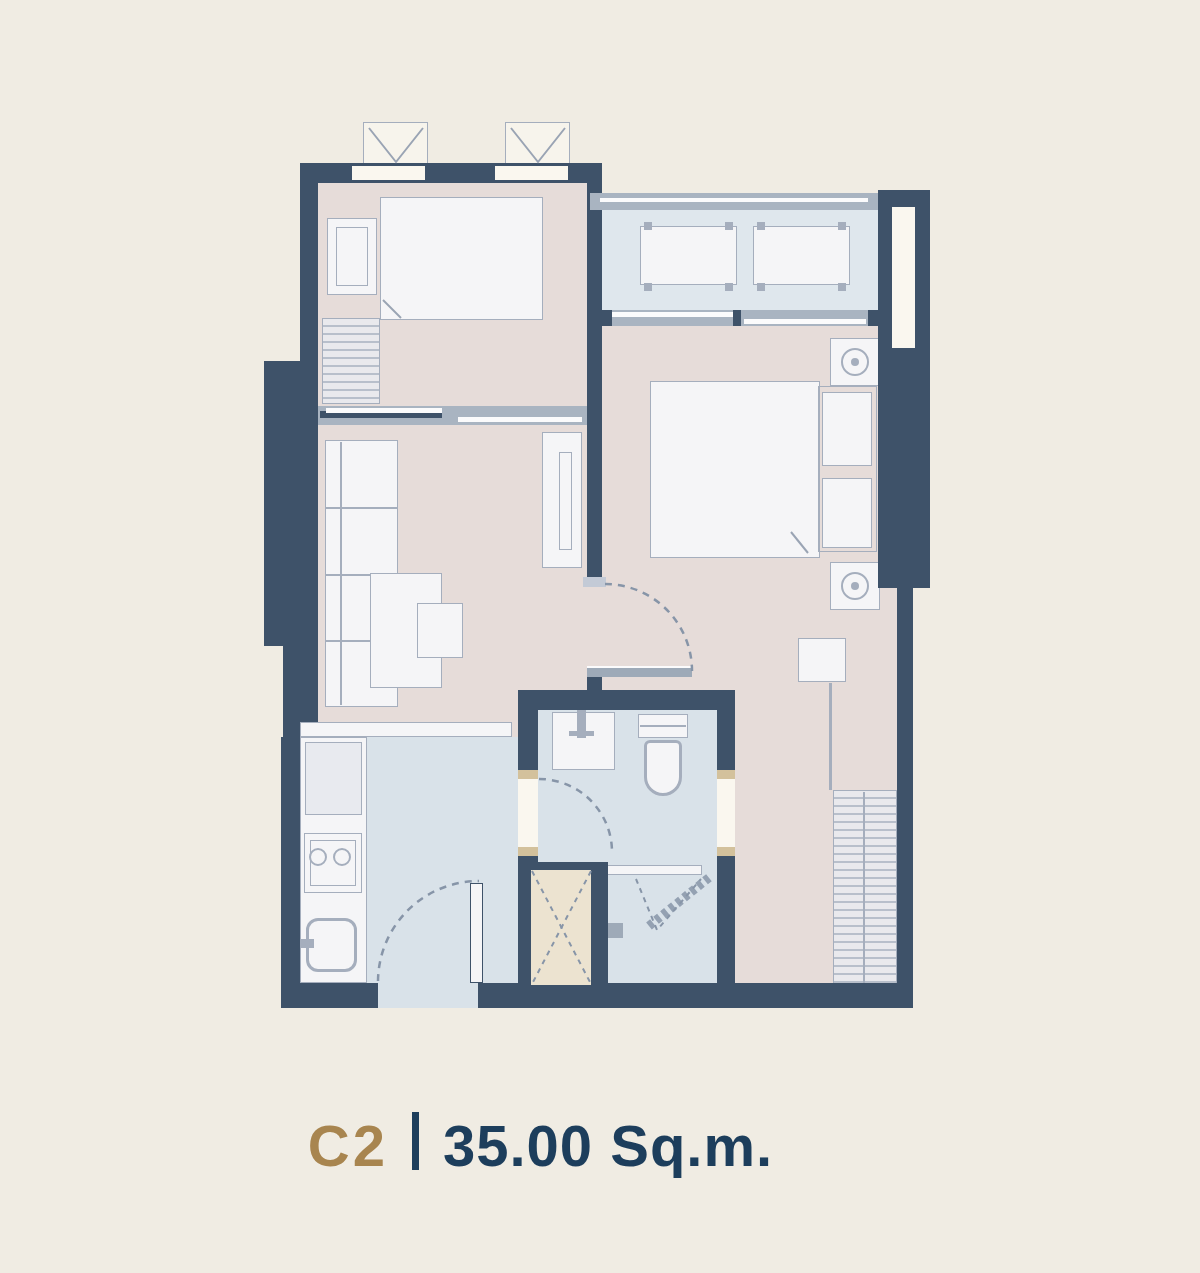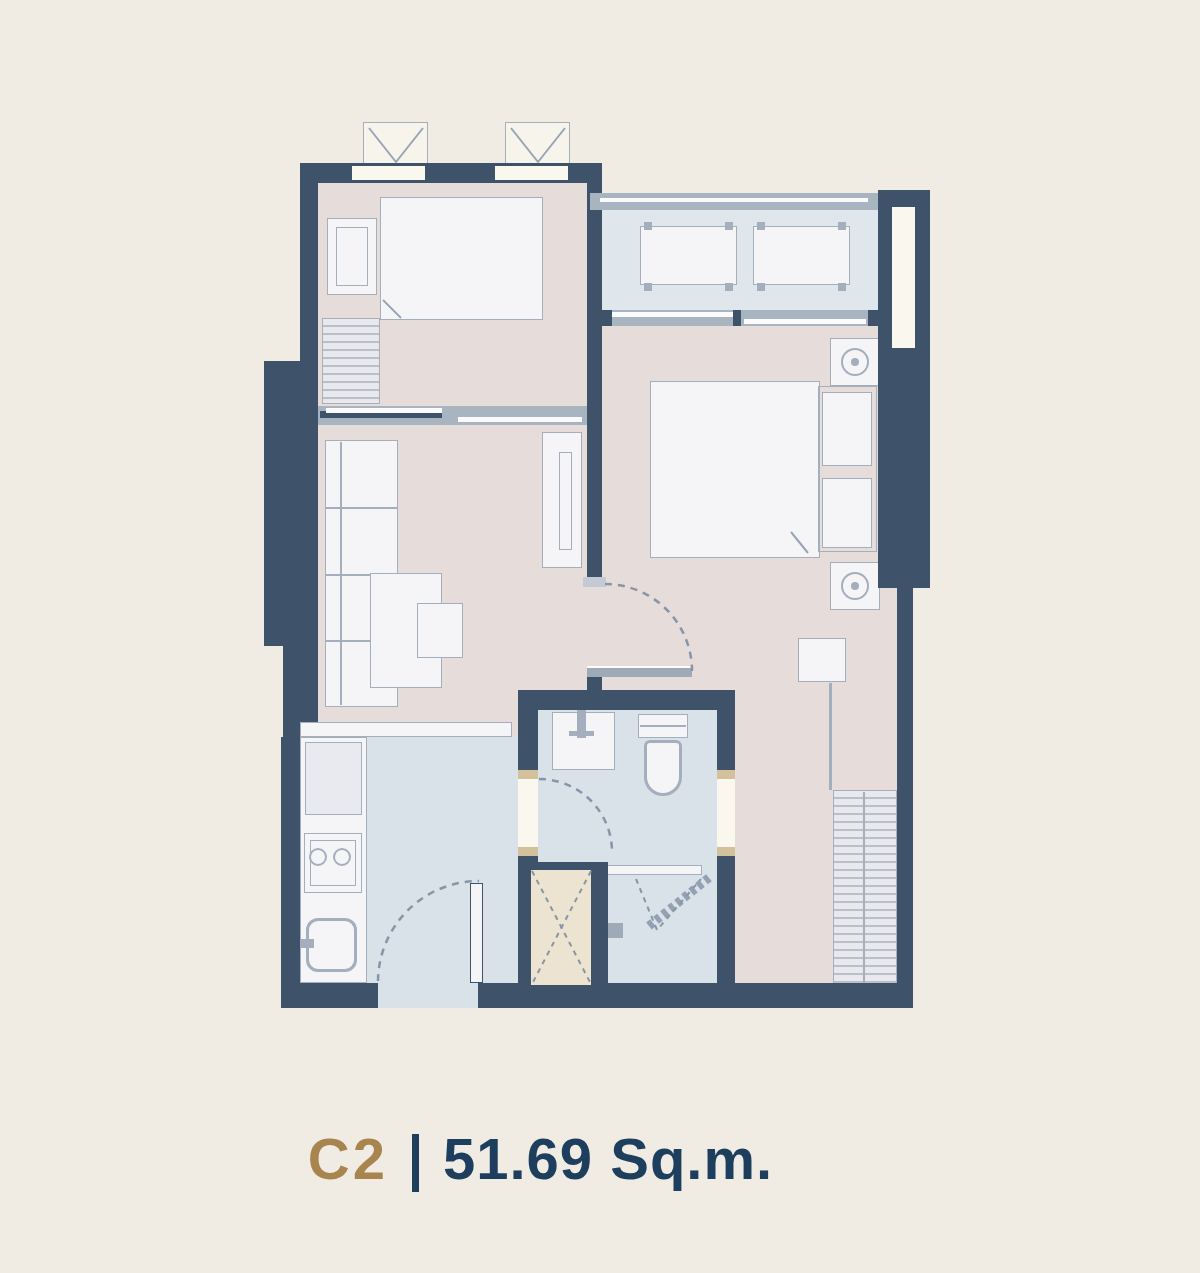--- a/index.html
+++ b/index.html
@@ -23,21 +23,21 @@
   .greyline{background:var(--furniture-outline,#a5aebd);}
   .stripes-h{
     background:repeating-linear-gradient(to bottom,#e9e9ed 0 6px,#b8bfcb 6px 8px);
     border:1.5px solid var(--furniture-outline,#a5aebd);box-sizing:border-box;
   }
   .lamp{border-radius:50%;background:var(--furniture-fill,#f5f5f7);border:2px solid var(--furniture-outline,#a5aebd);box-sizing:border-box;}
   .lamp-dot{border-radius:50%;background:var(--furniture-outline,#a5aebd);}
   svg.overlay{position:absolute;left:0;top:0;pointer-events:none;}
   .title-row{
     position:absolute;left:0;top:1112px;width:1081px;height:80px;
-    display:flex;justify-content:center;align-items:flex-end;gap:24px;
+    display:flex;justify-content:center;align-items:flex-start;gap:24px;
   }
   .title-code{
     color:var(--accent-gold,#a8854f);font-size:58px;font-weight:bold;letter-spacing:3px;
   }
   .title-bar{width:7px;height:58px;background:var(--text-navy,#1d3e5c);}
   .title-area{
     color:var(--text-navy,#1d3e5c);font-size:58px;font-weight:bold;letter-spacing:1px;
   }
 </style>
 </head>
@@ -175,14 +175,14 @@
     <path d="M 369 128 L 396 162 L 423 128"></path>
     <path d="M 511 128 L 538 162 L 565 128"></path>
     <path d="M 383 300 L 401 318"></path>
     <path d="M 791 532 L 808 553"></path>
   </g>
 </svg>
 
 <div class="title-row">
   <span class="title-code">C2</span>
   <div class="title-bar"></div>
-  <span class="title-area">51.69 Sq.m.</span>
+  <span class="title-area">35.00 Sq.m.</span>
 </div>
 
 </body></html>

